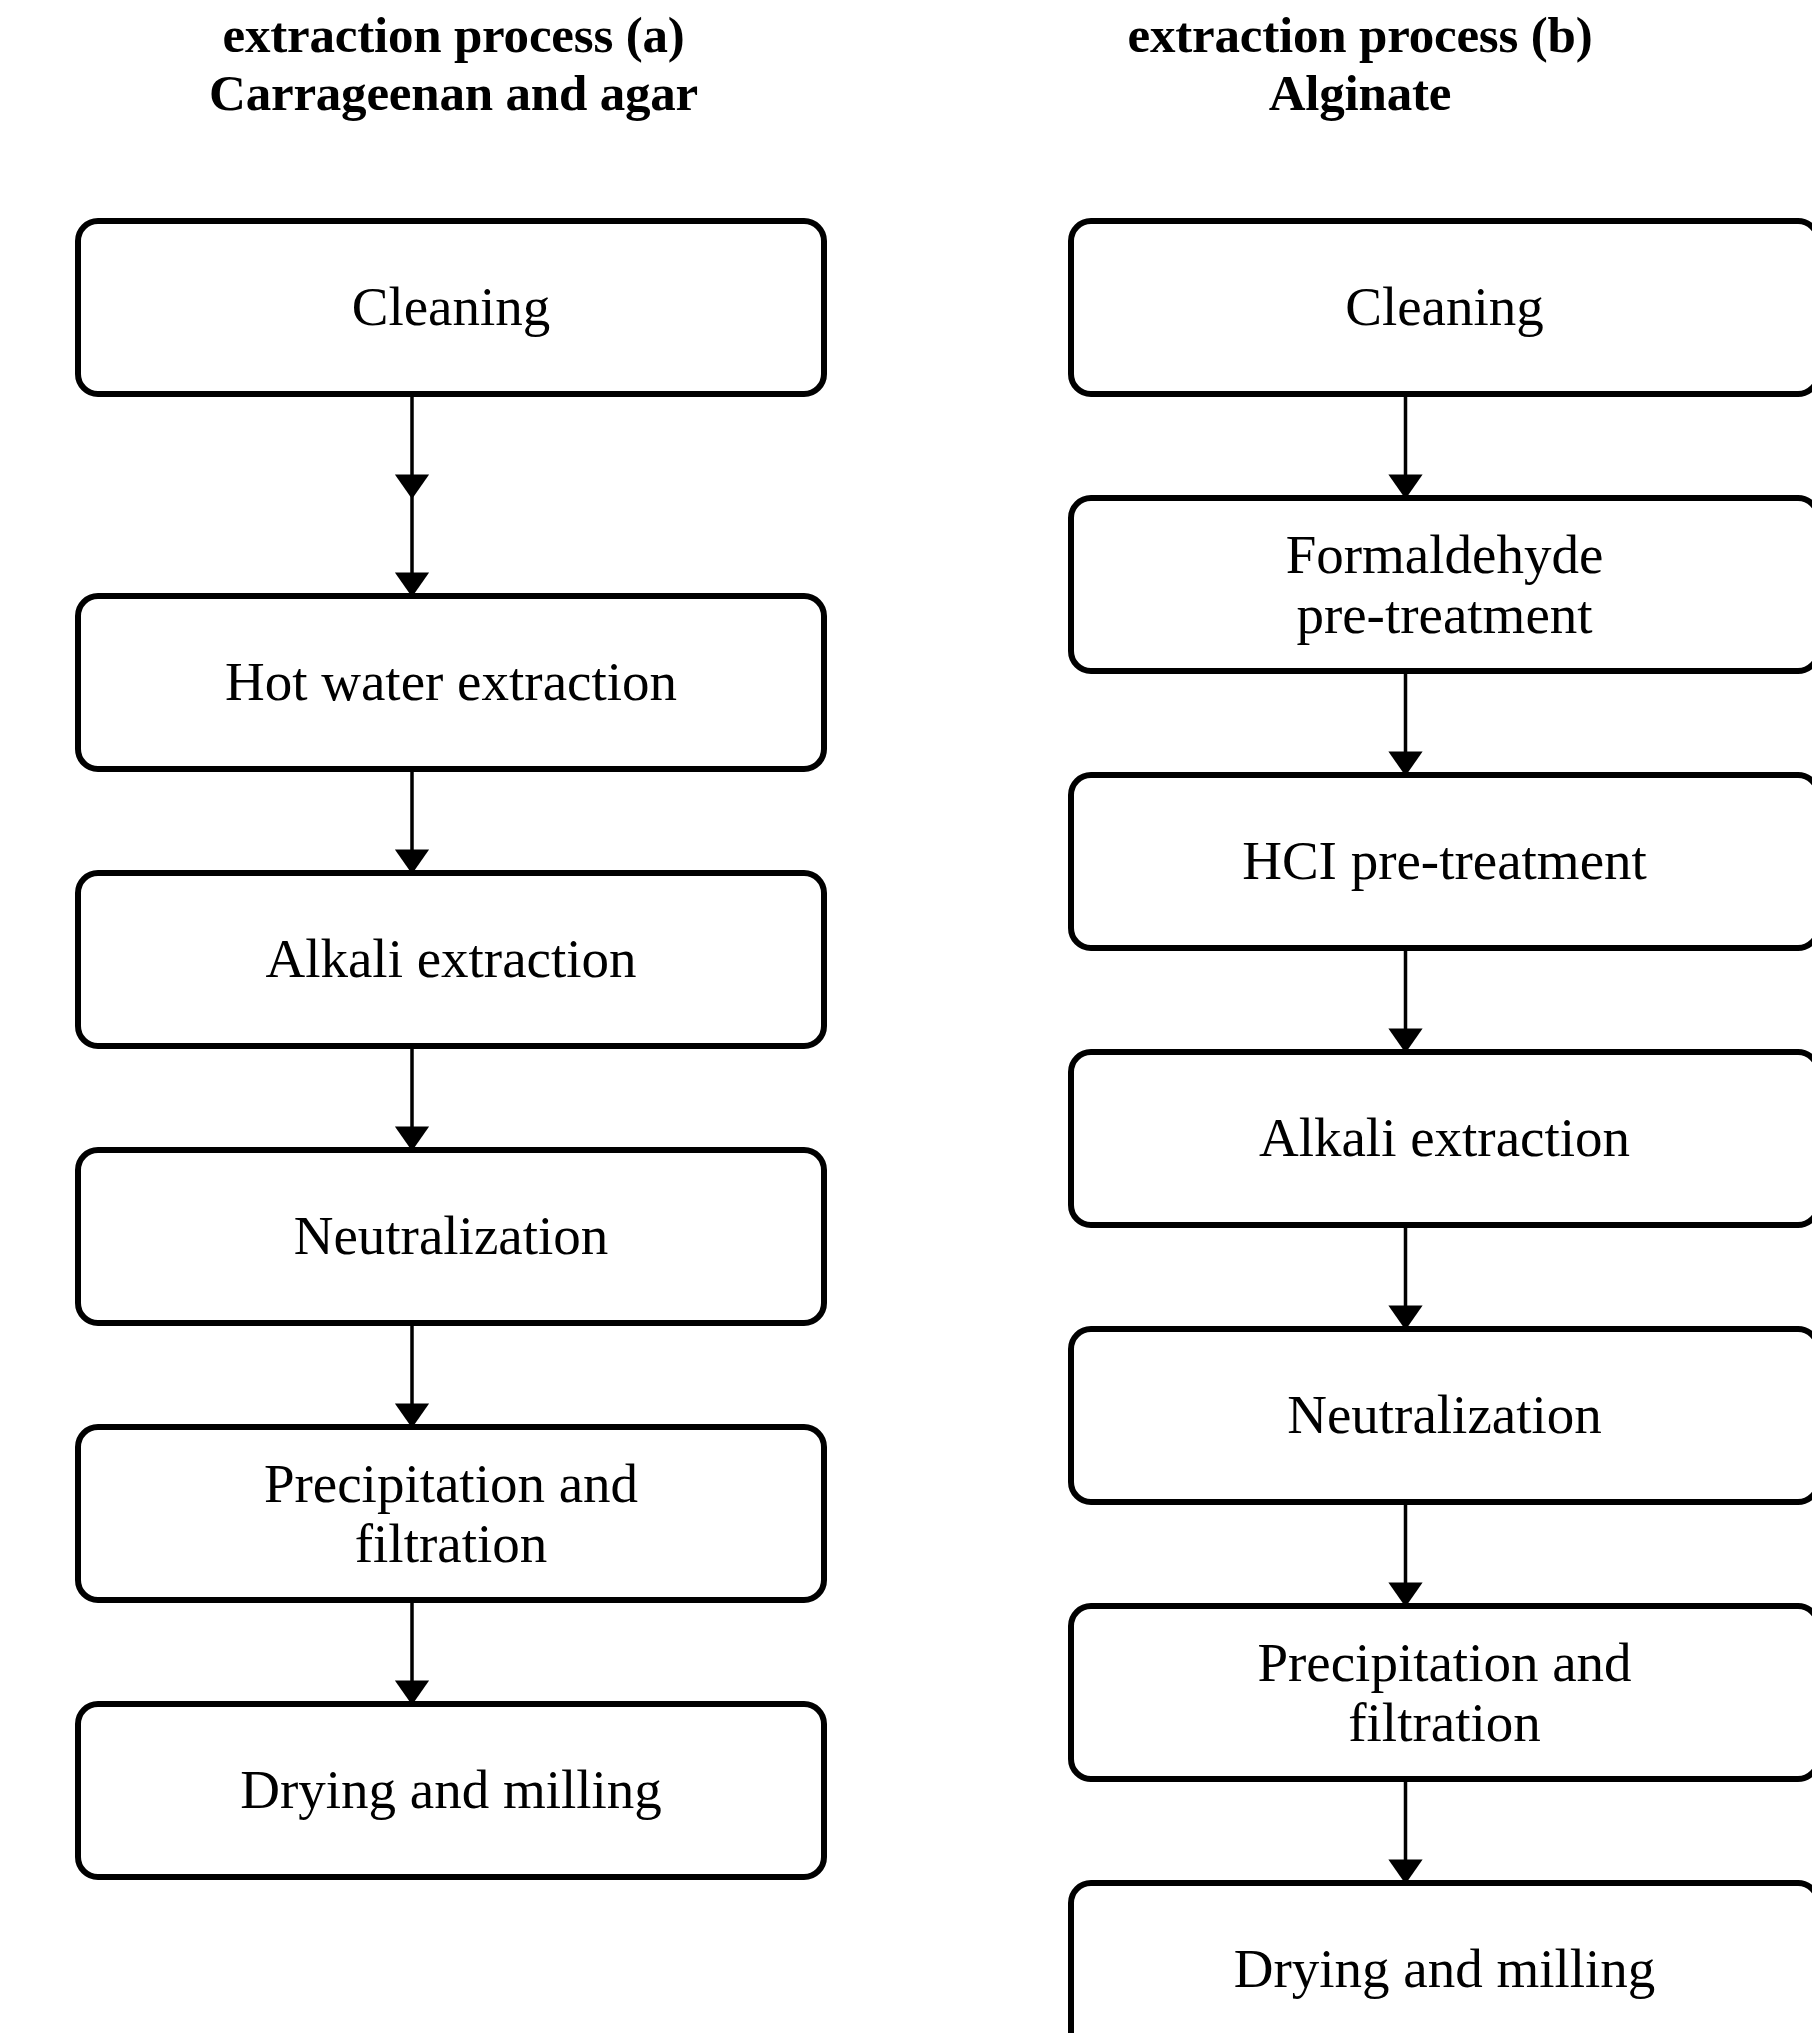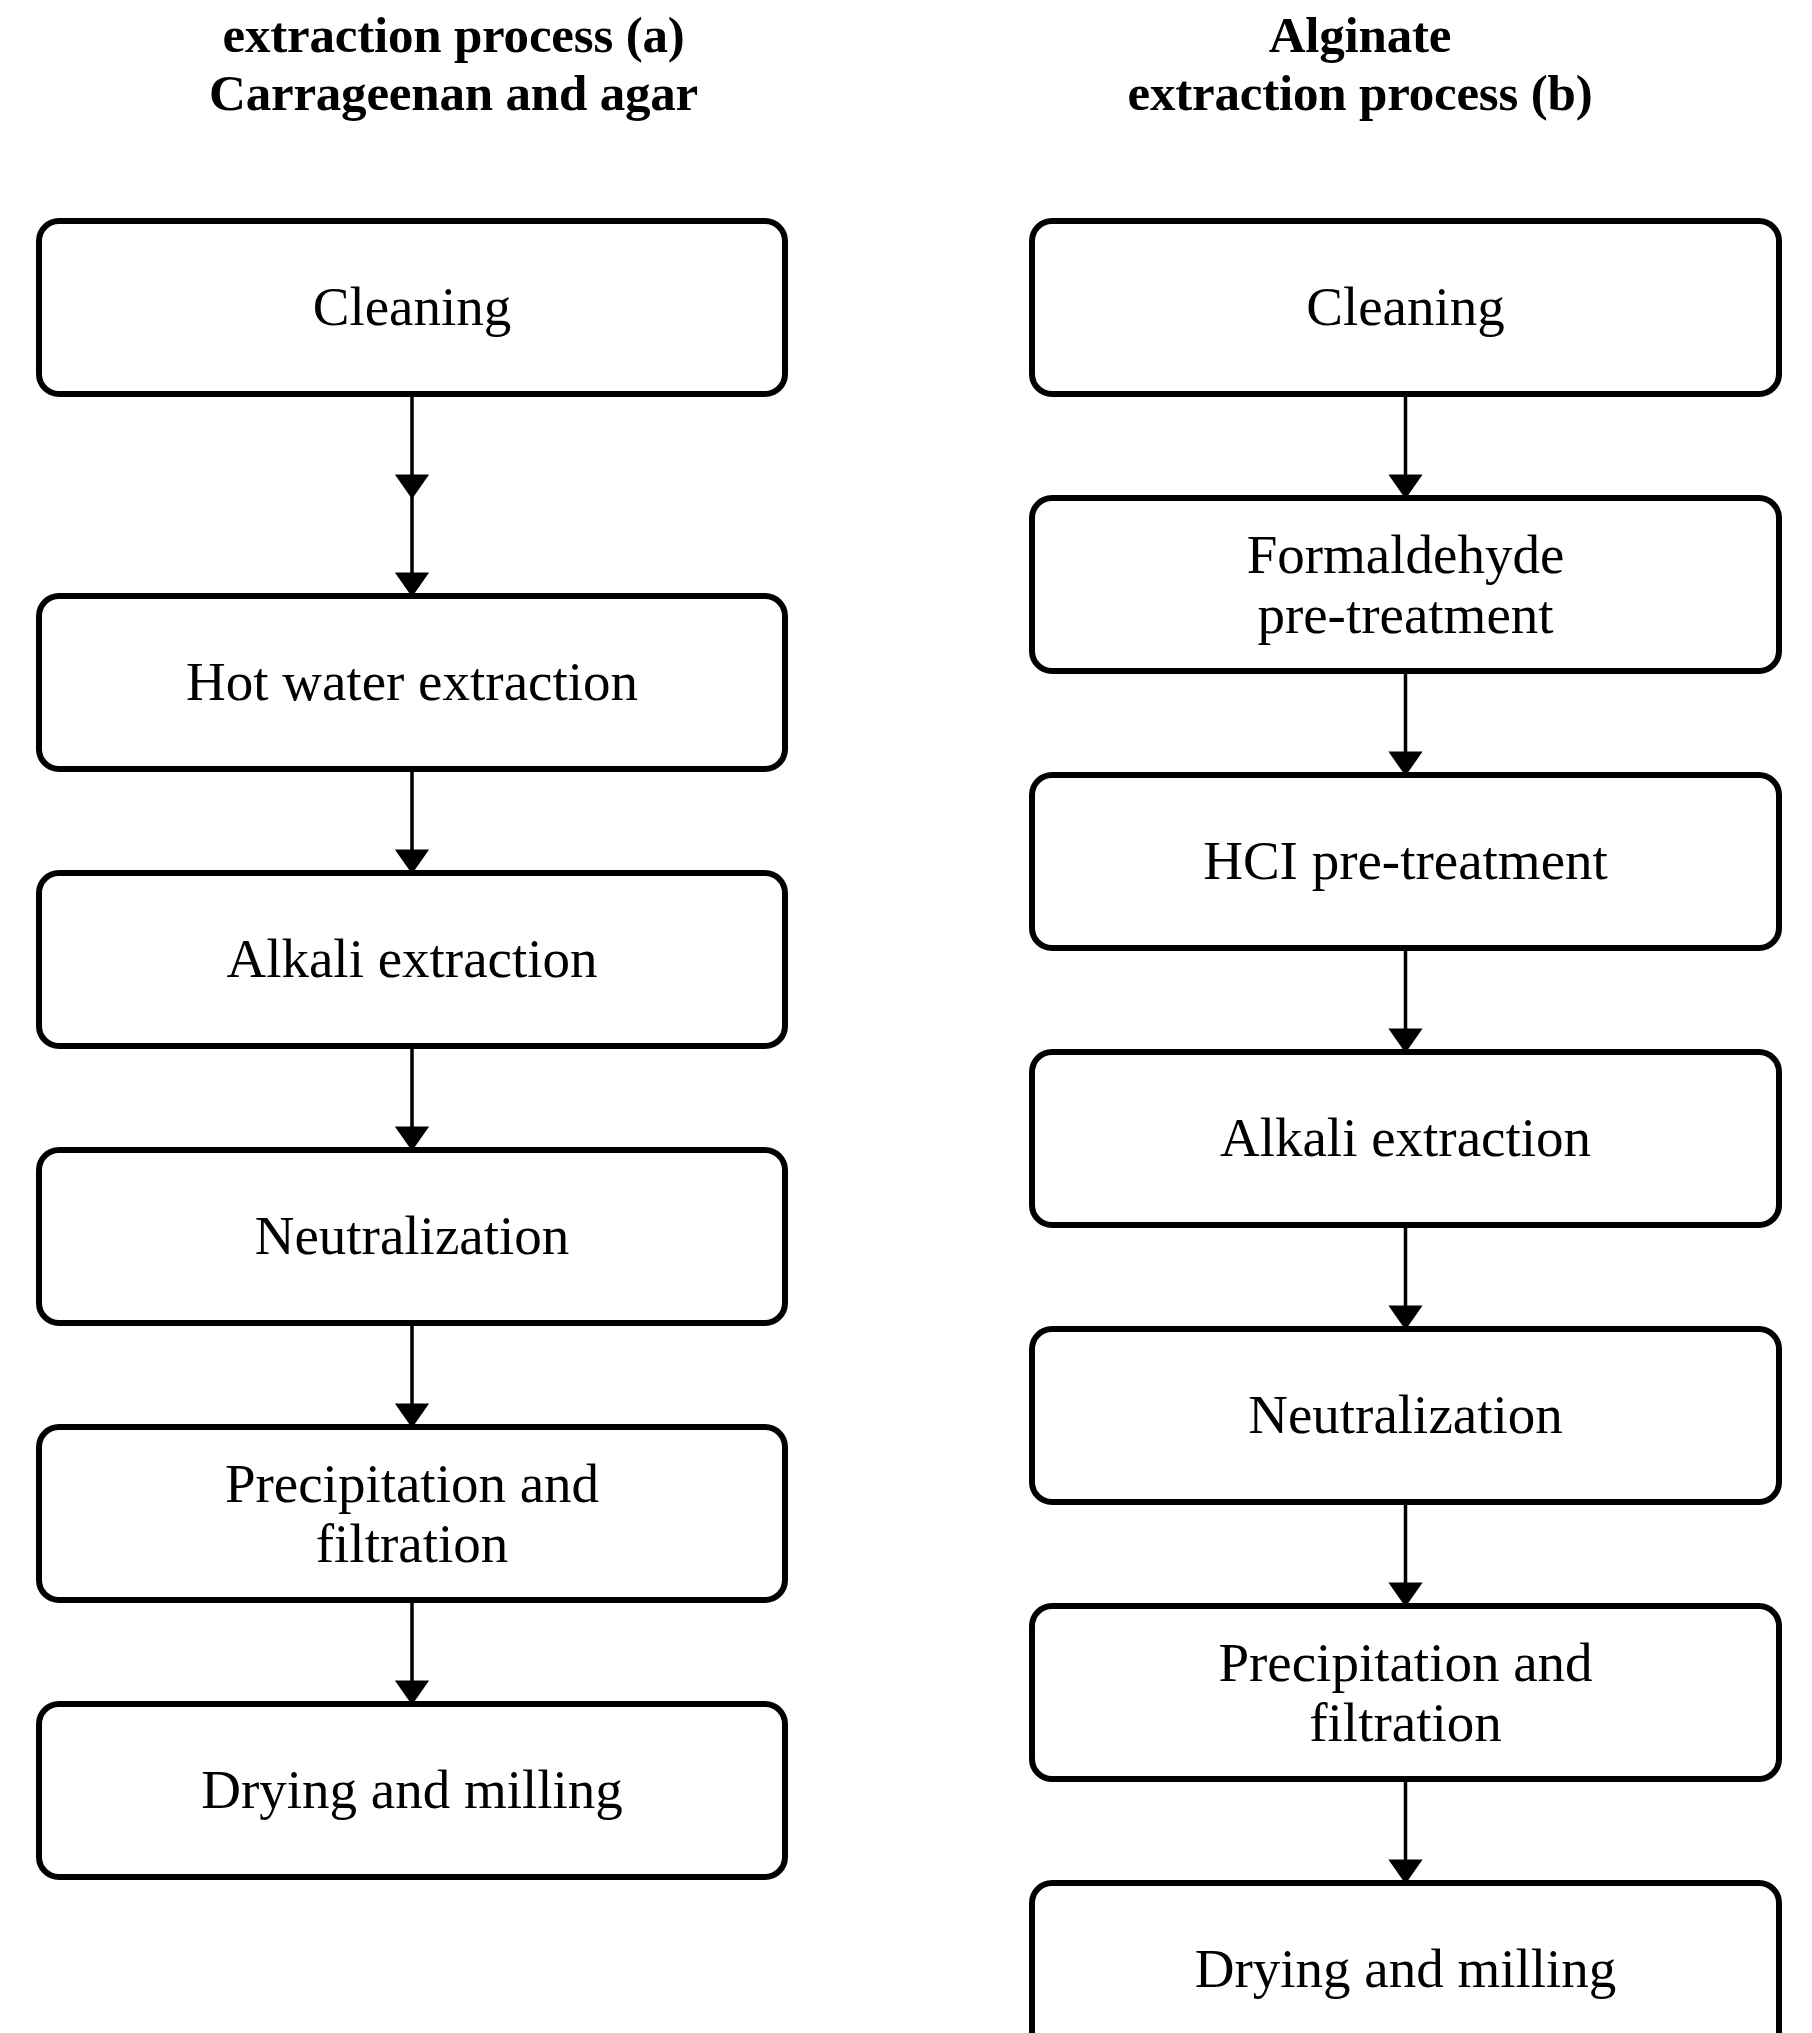--- a/index.html
+++ b/index.html
@@ -51,20 +51,21 @@
     box-sizing: border-box;
     width: 100%;
     height: 179px;
     border: 6.1px solid #000000;
     border-radius: 23px;
     background: #ffffff;
     display: flex;
     align-items: center;
     justify-content: center;
     text-align: center;
+    margin-left: 39px;
   }
   .node-label {
     font-size: 55px;
     line-height: 1.13;
     font-weight: normal;
     padding: 0 12.3px;
     white-space: pre-line;
   }
   .node.two-line .node-label { line-height: 1.08; text-align: center; }
 
@@ -164,22 +165,22 @@
       <div class="node">
         <span class="node-label">Drying and milling</span>
       </div>
 
     </div>
   </div>
 
   <div class="column" id="column-b">
 
     <div class="column-title">
+      <span class="title-line">extraction process (b)</span>
       <span class="title-line">Alginate</span>
-      <span class="title-line">extraction process (b)</span>
     </div>
 
     <div class="flow-stack">
 
       <div class="node">
         <span class="node-label">Cleaning</span>
       </div>
 
       <div class="connector">
         <svg viewBox="0 0 858 120" preserveAspectRatio="none" aria-hidden="true">

